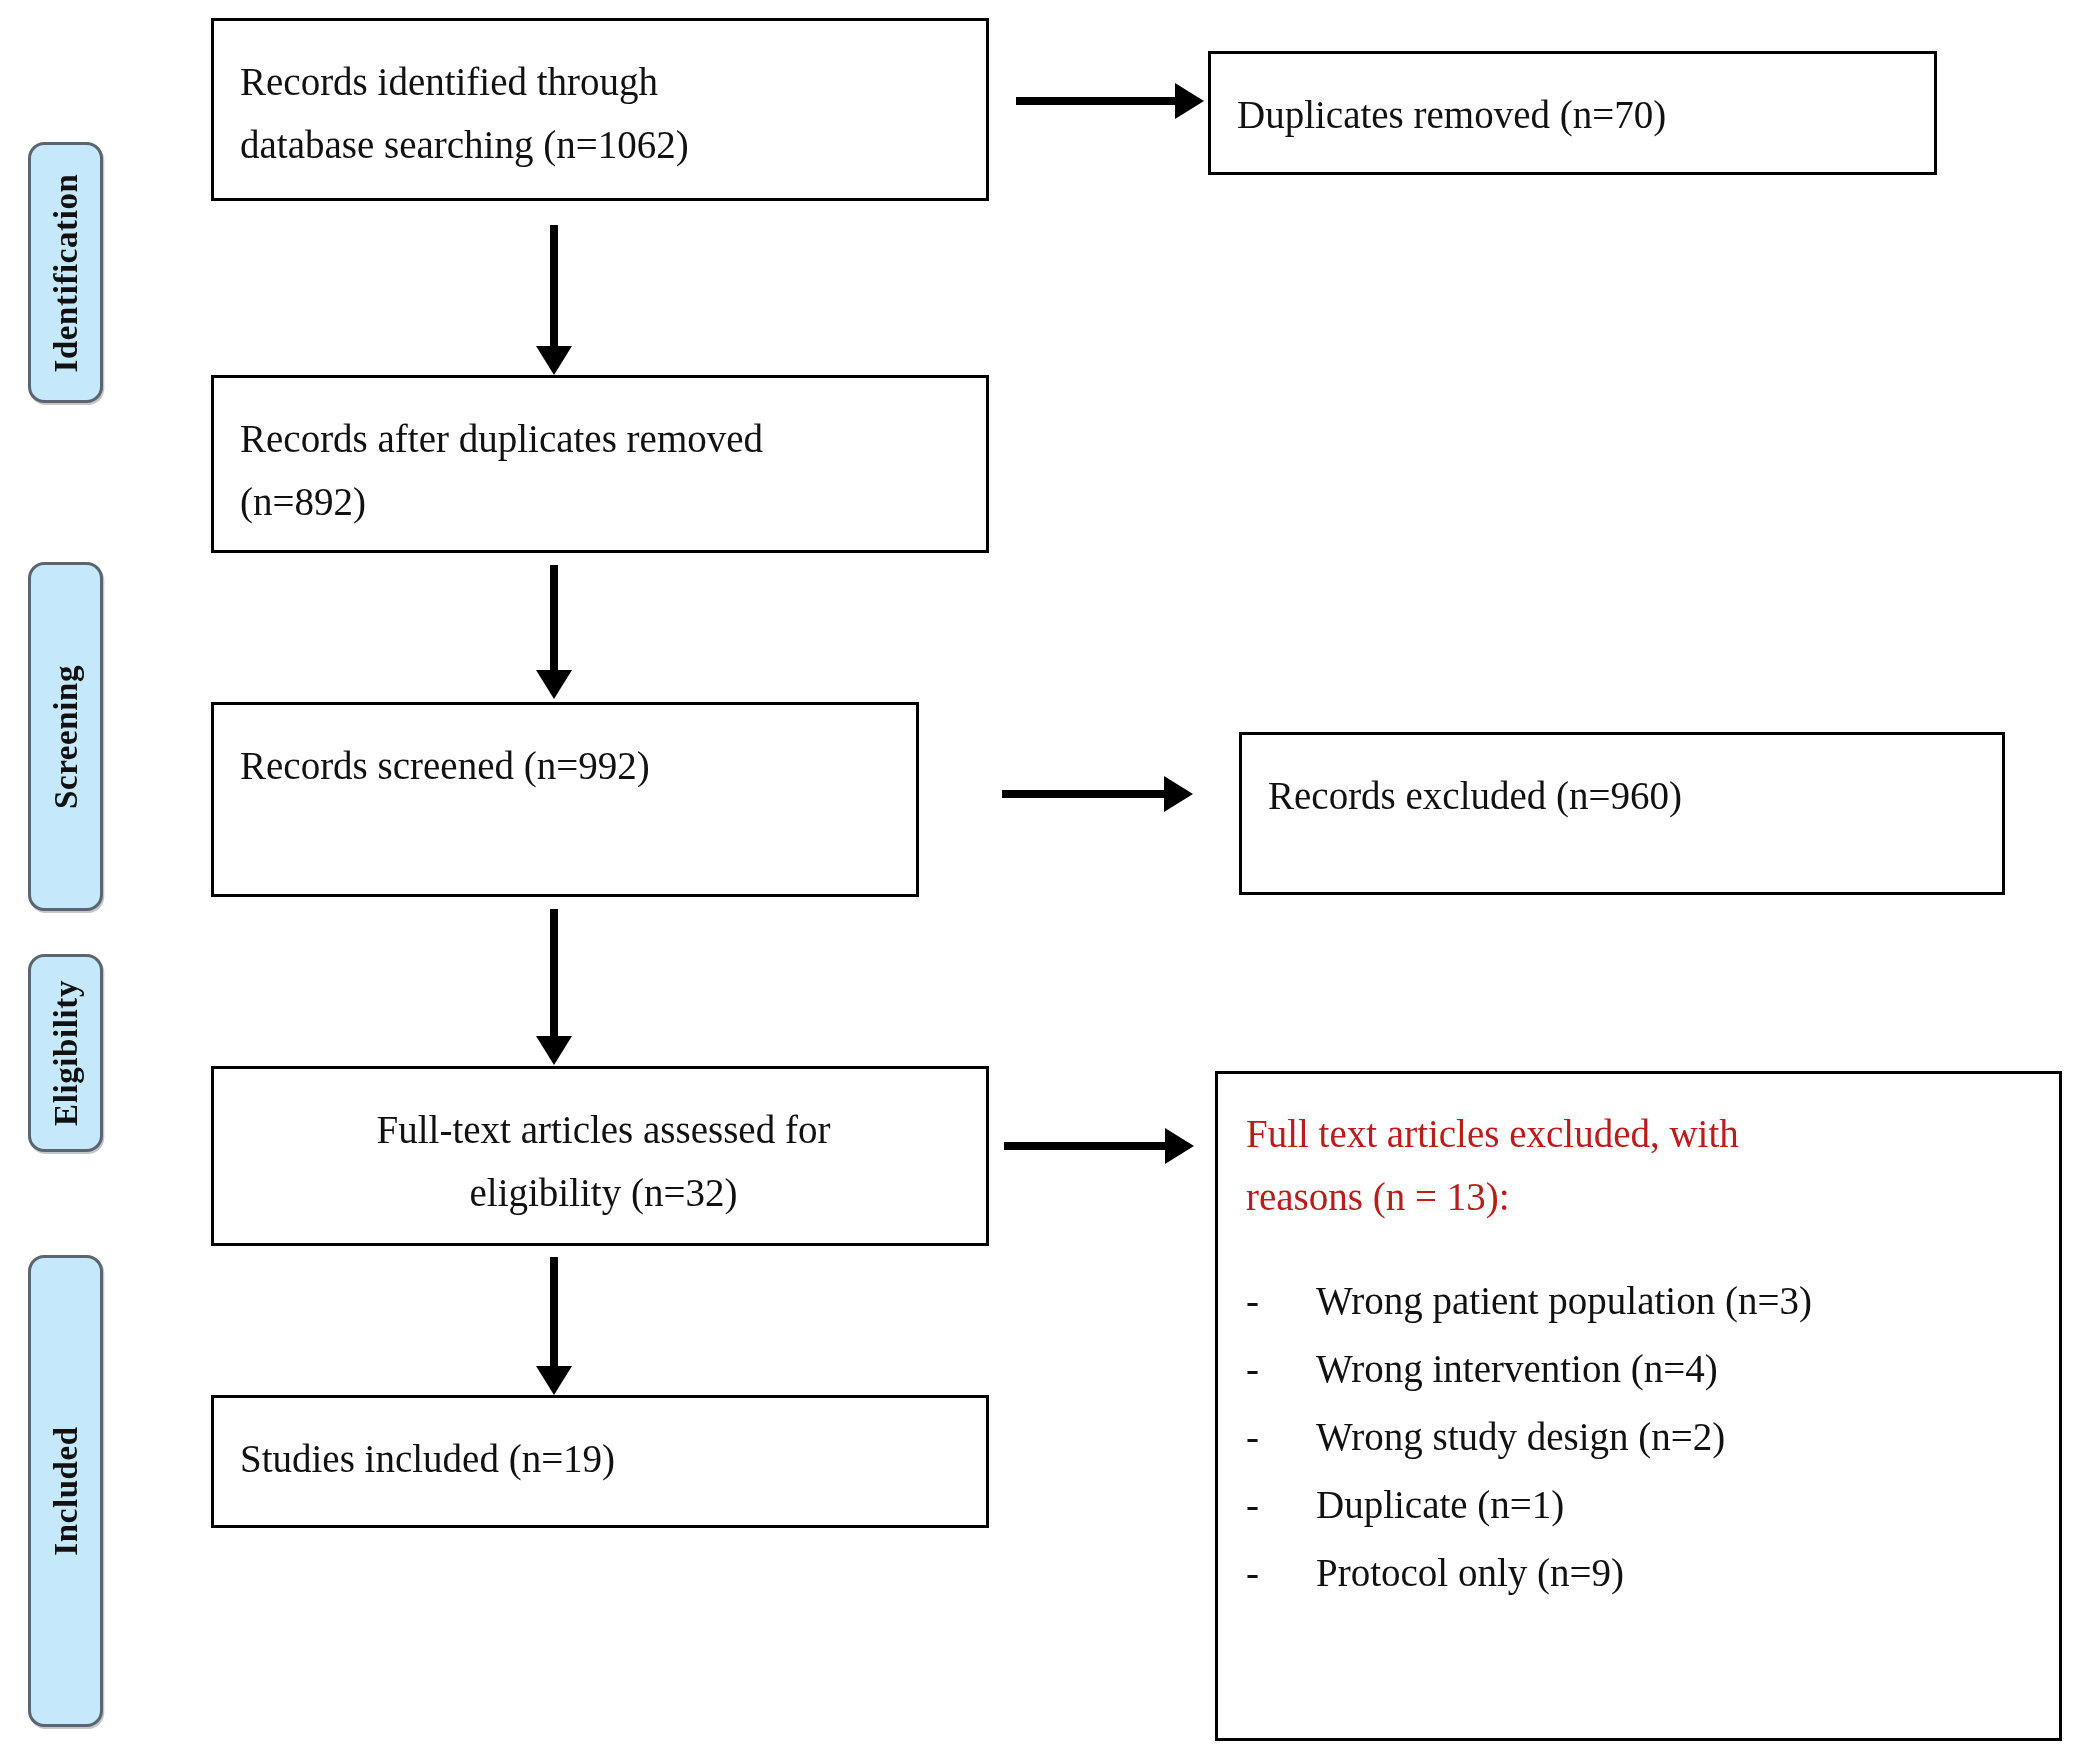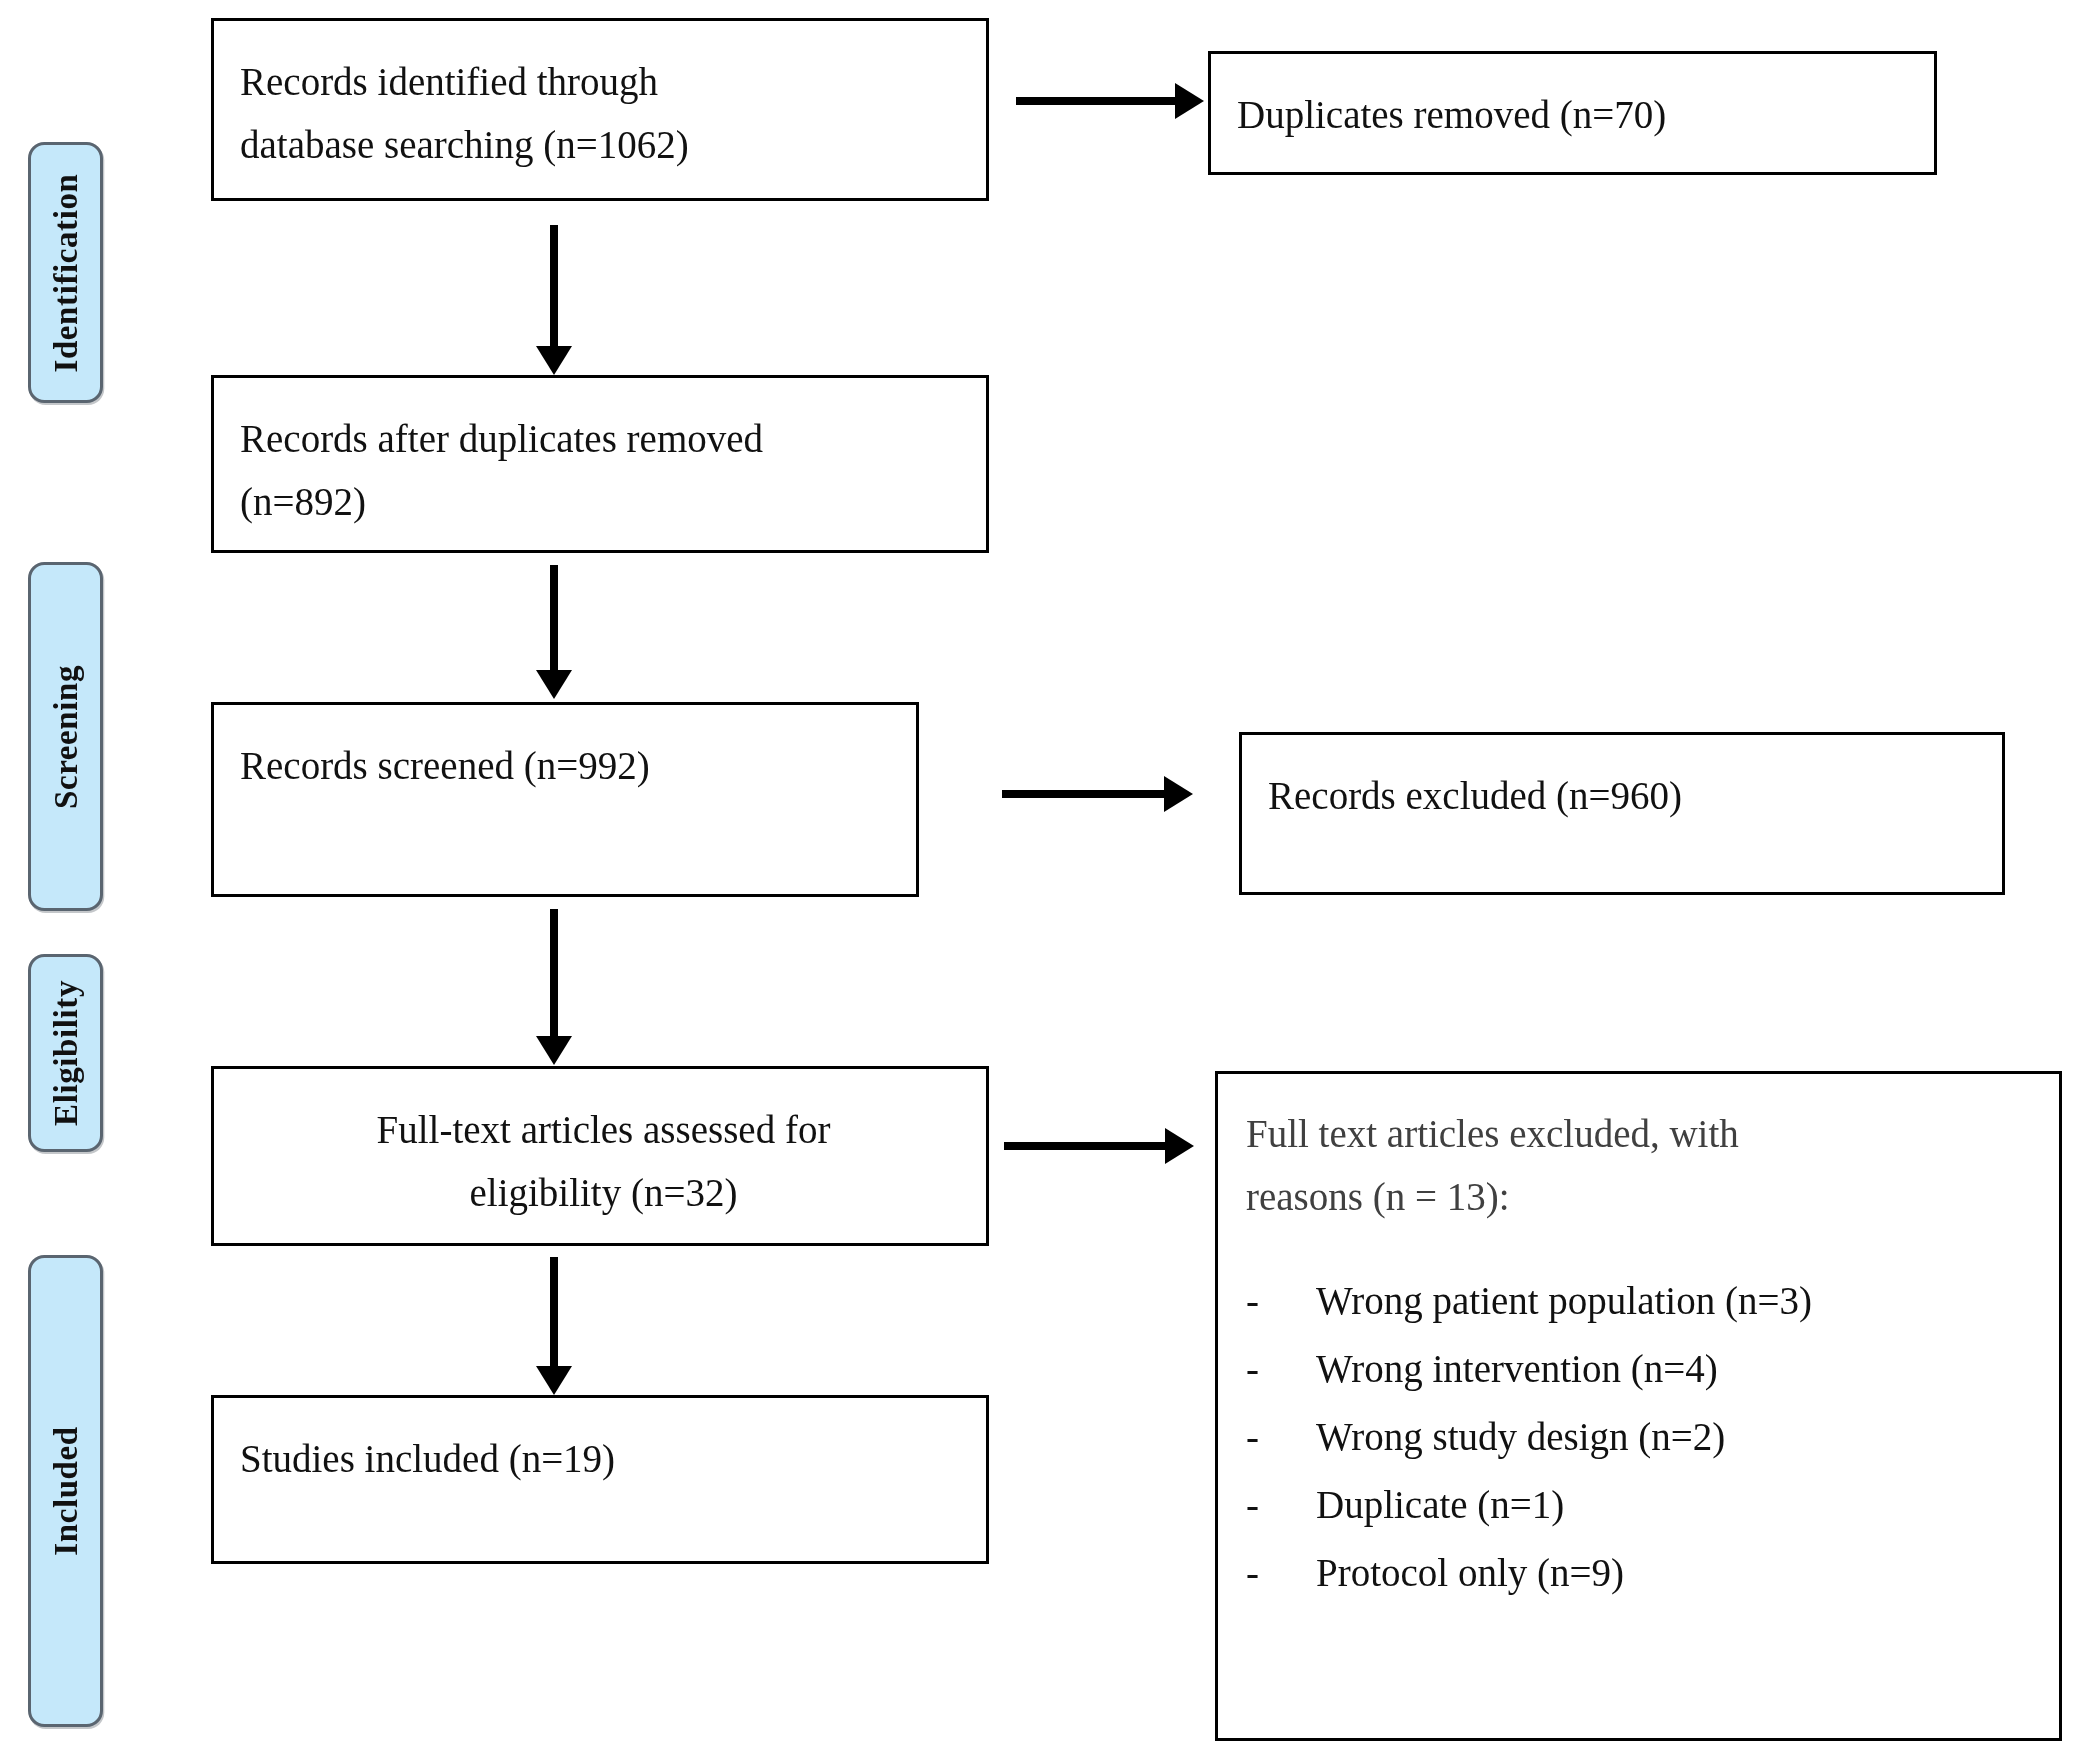--- a/index.html
+++ b/index.html
@@ -64,21 +64,21 @@
 
   
   .reasons-title {
     position: absolute;
     left: 28px;
     right: 19px;
     top: 28px;
     font-size: 39px;
     line-height: 1.62;
     white-space: pre-wrap;
-    color: #404040;
+    color: #b91c1c;
   }
   .reasons-list {
     position: absolute;
     left: 28px;
     right: 15px;
     top: 207px;
     margin: 0;
     padding: 0;
     list-style: none;
   }
@@ -169,21 +169,21 @@
 
   <div class="flow-box" style="left:211px; top:702px; width:708px; height:195px;">
     <div class="box-text">Records screened (n=992)</div>
   </div>
 
   <div class="flow-box" style="left:211px; top:1066px; width:778px; height:180px;text-align:center;">
     <div class="box-text">Full-text articles assessed for
 eligibility (n=32)</div>
   </div>
 
-  <div class="flow-box" style="left:211px; top:1395px; width:778px; height:169px;">
+  <div class="flow-box" style="left:211px; top:1395px; width:778px; height:133px;">
     <div class="box-text">Studies included (n=19)</div>
   </div>
 
   <div class="flow-box" style="left:1208px; top:43px; width:729px; height:124px;margin-top:8px;">
     <div class="box-text">Duplicates removed (n=70)</div>
   </div>
 
   <div class="flow-box" style="left:1215px; top:732px; width:766px; height:163px;margin-left:24px;">
     <div class="box-text">Records excluded (n=960)</div>
   </div>

